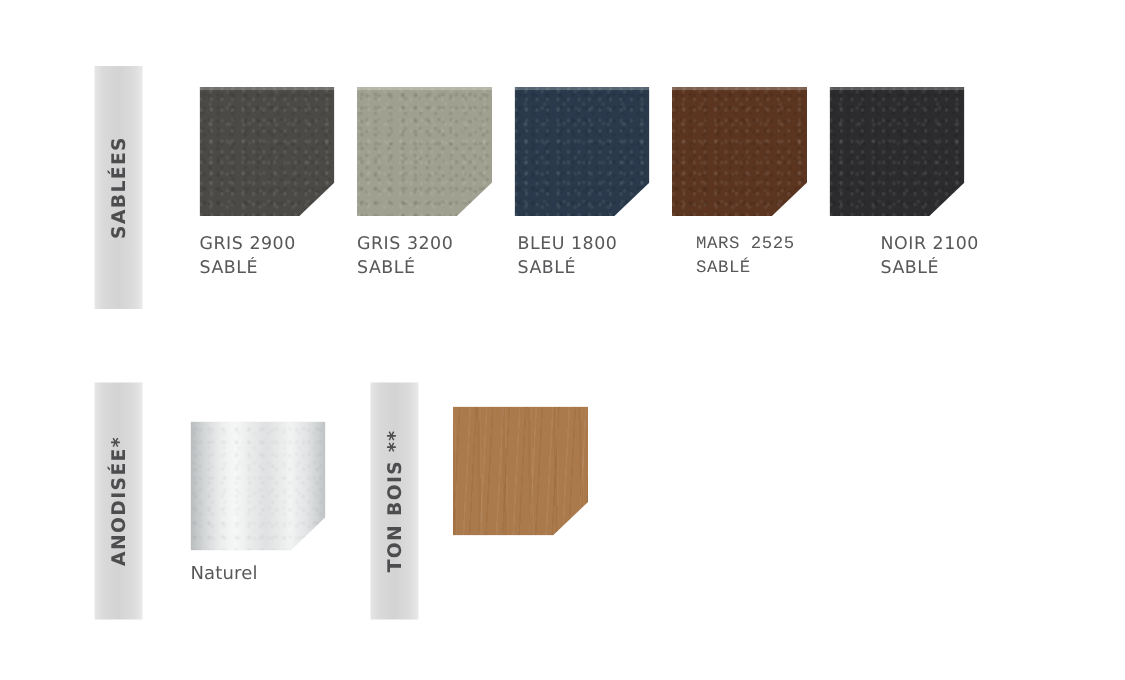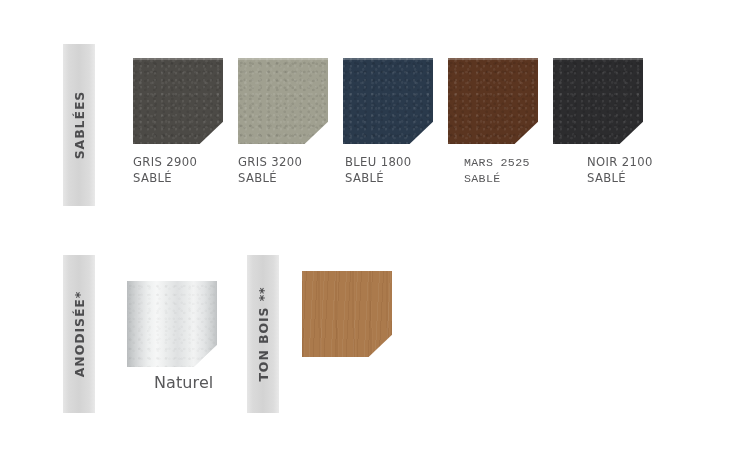--- a/index.html
+++ b/index.html
@@ -102,22 +102,21 @@
     position: absolute;
     font-size: 11.6px;
     line-height: 15.5px;
     letter-spacing: .35px;
     color: #58585a;
     white-space: pre-line;
     width: 110px;
   }
   .caption.regular {
     letter-spacing: .1px;
-    font-size: 16px;
-    margin-left: 27px;
+    font-size: 12px;
   }
 </style>
 </head>
 <body>
 
 <div class="page">
 
   <div class="cat-bar" style="left:63px; top:44px; width:32px; height:162px;">
     <span class="cat-label">SABLÉES</span>
   </div>

